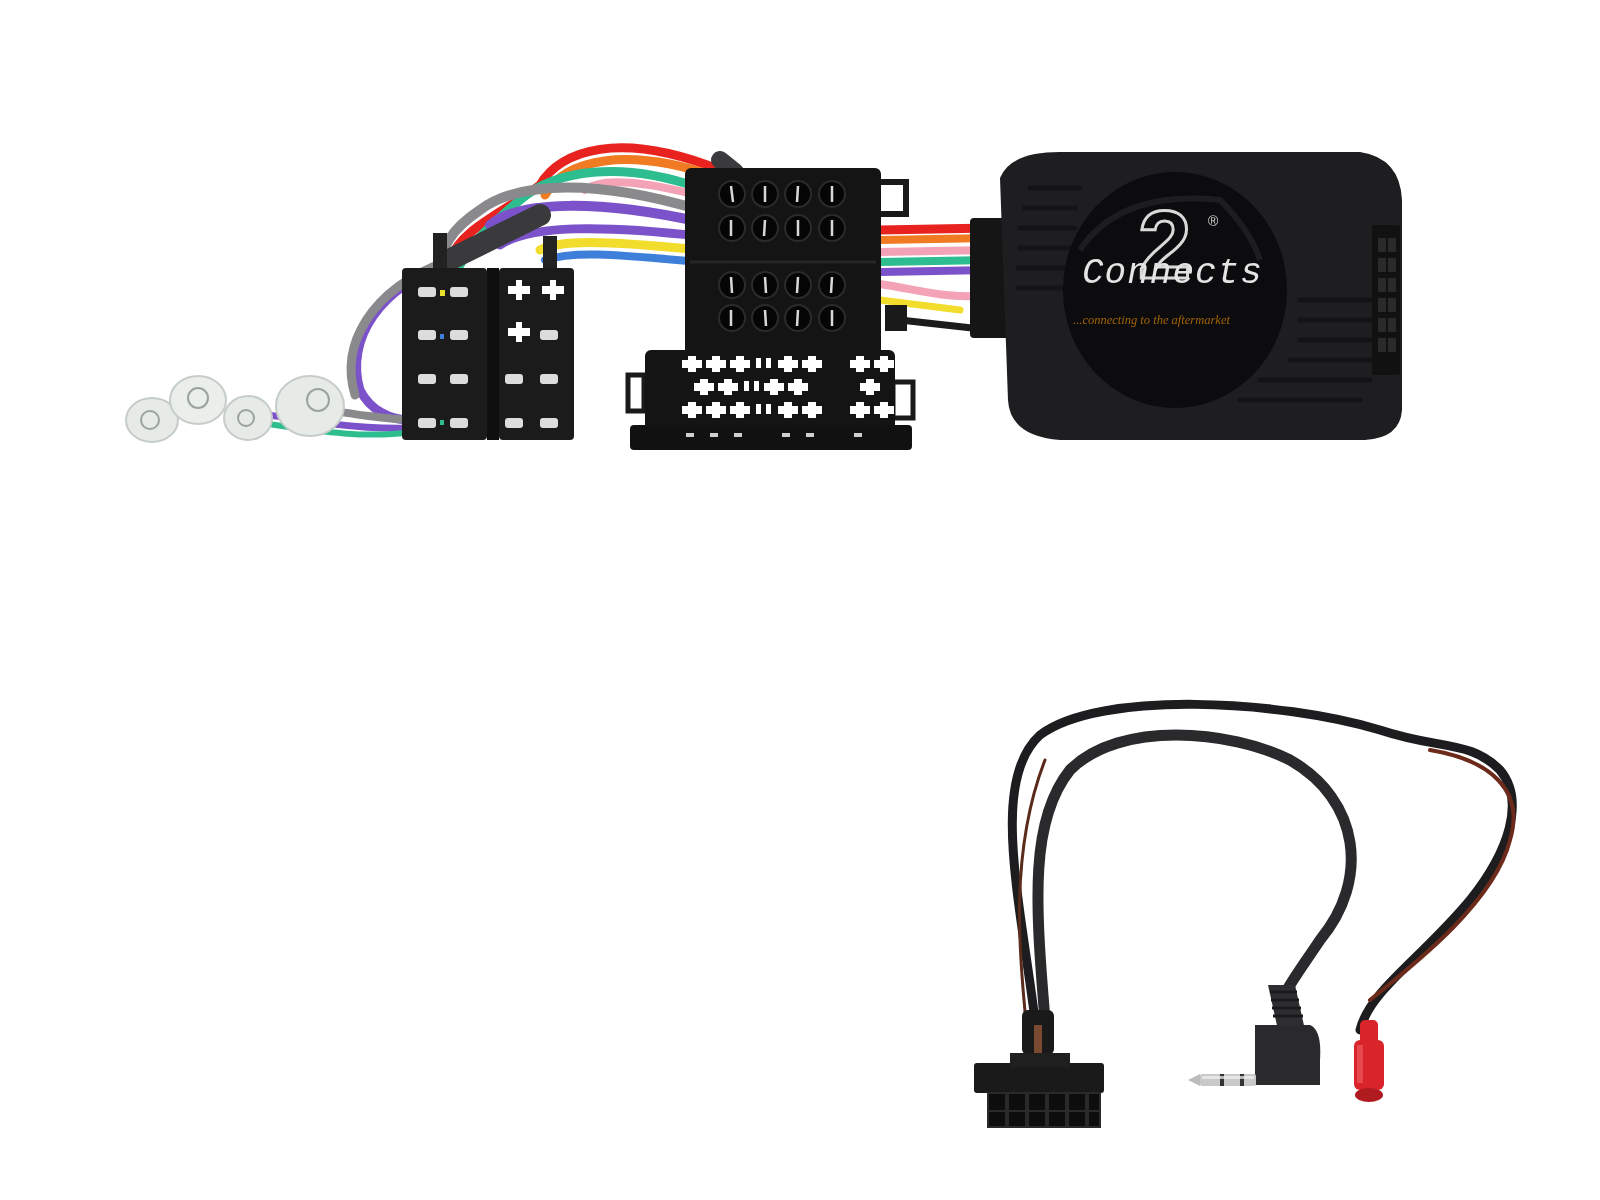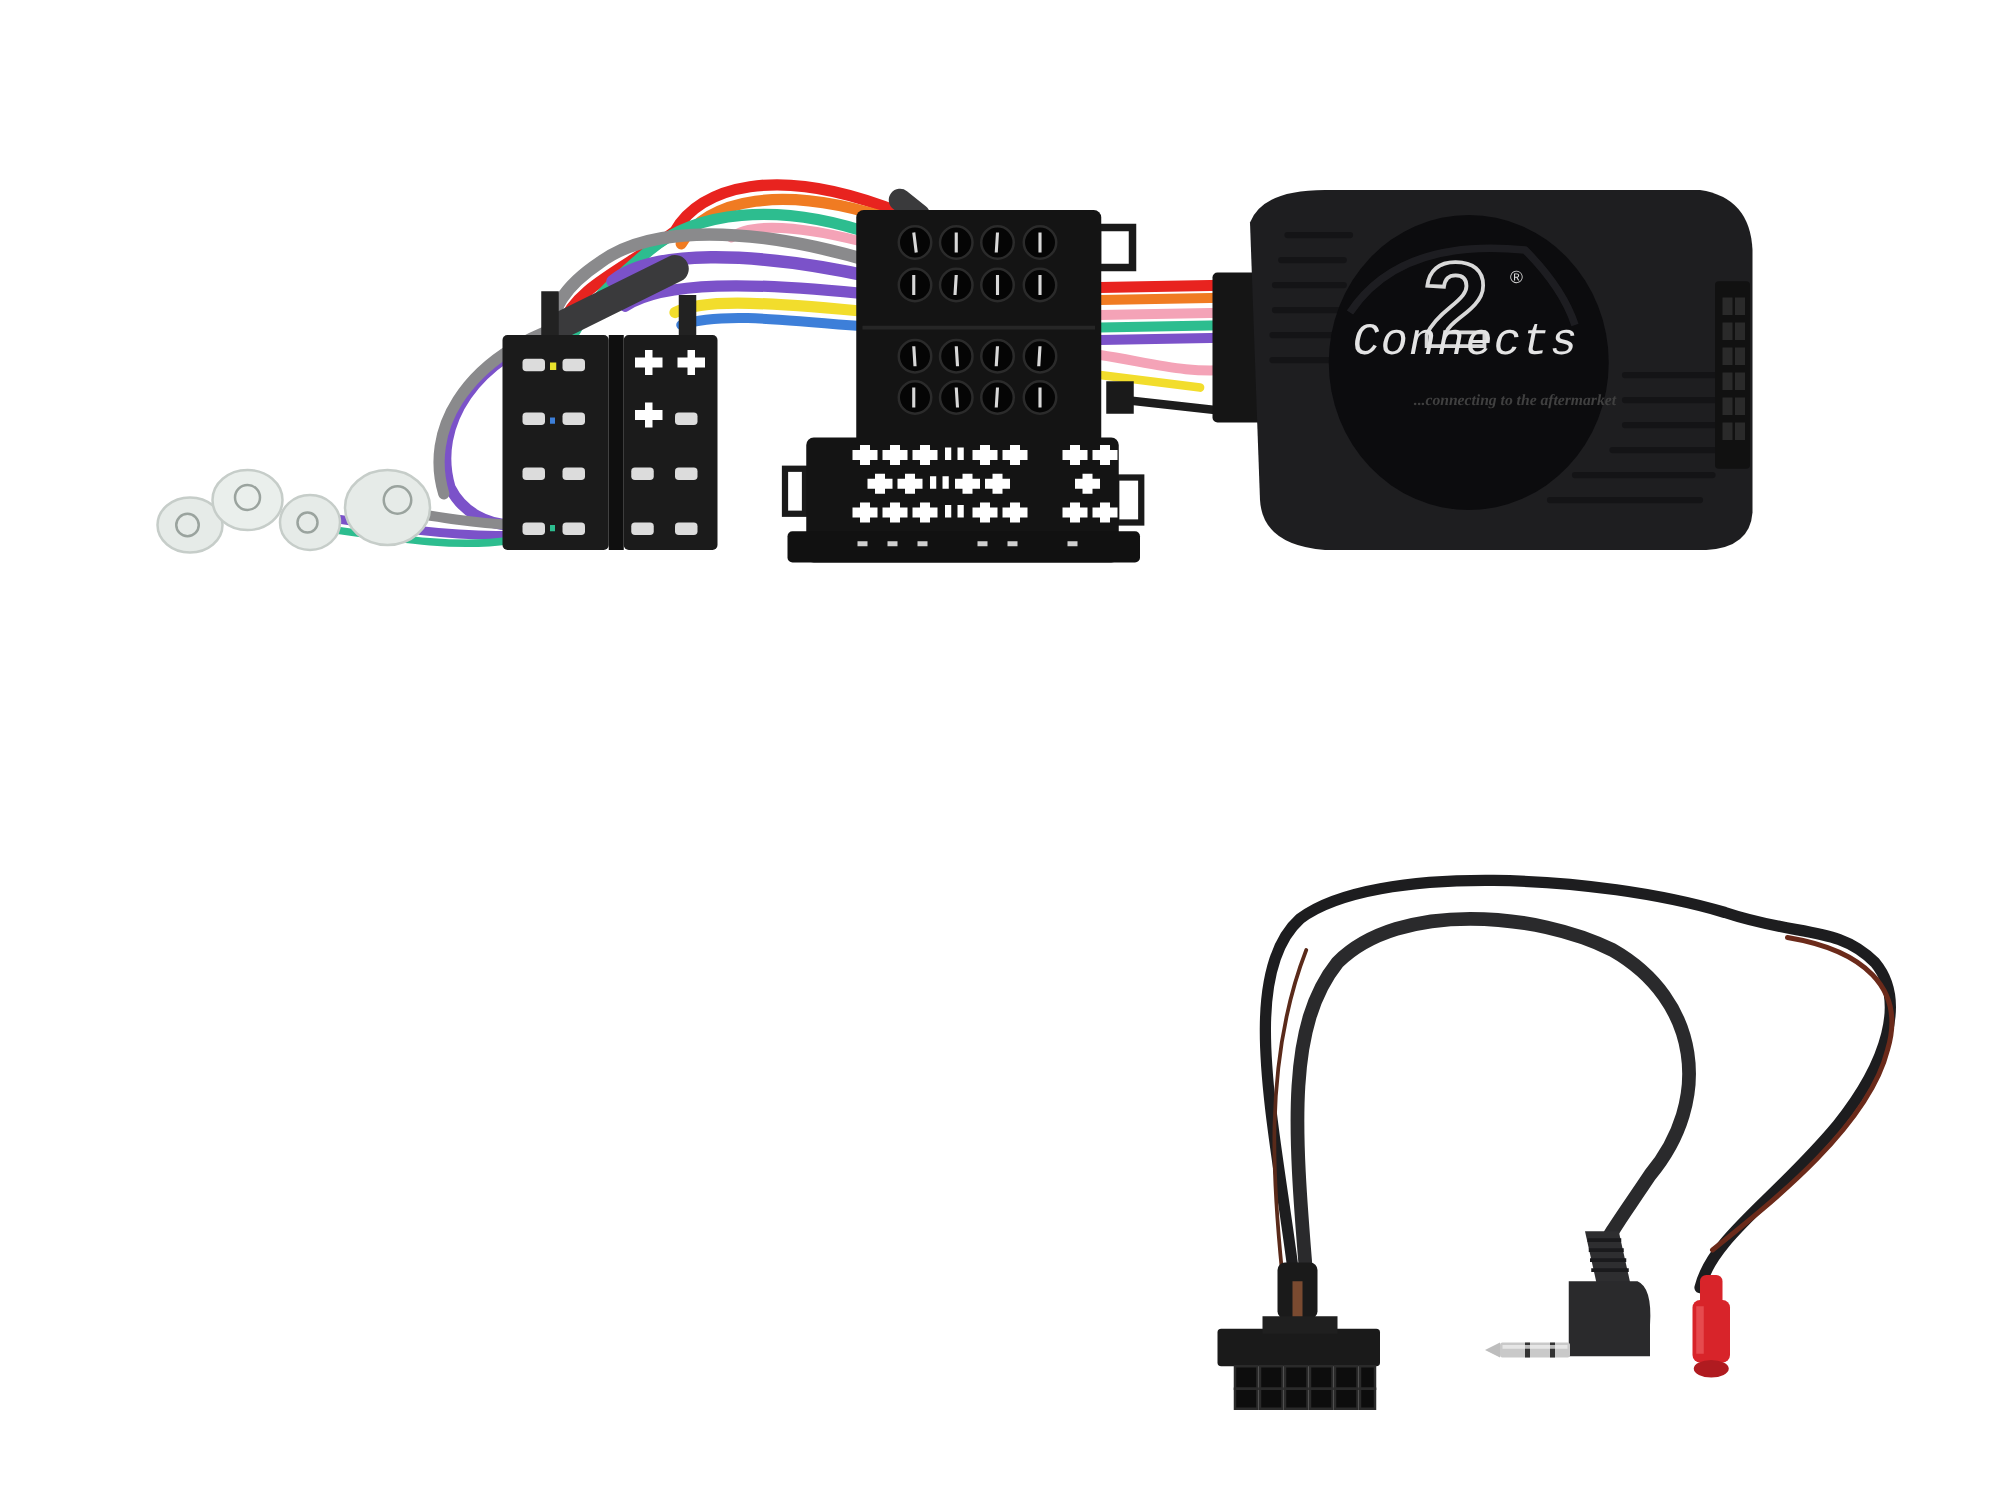--- a/index.html
+++ b/index.html
@@ -256,13 +256,13 @@
     <ellipse cx="1369" cy="1095" rx="14" ry="7" fill="#b01b20"></ellipse>
     <rect x="1357" y="1045" width="6" height="38" fill="#f06468" opacity="0.6"></rect>
   </g>
 </svg>
 
 <div style="position:absolute;left:1080px;top:215px;width:200px;height:110px;">
   <span style="position:absolute;left:58px;top:-18px;font-family:'Liberation Sans',sans-serif;font-size:96px;font-weight:bold;color:transparent;-webkit-text-stroke:3px #d9d9d9;line-height:1;">2</span>
   <span style="position:absolute;left:128px;top:-2px;font-family:'Liberation Sans',sans-serif;font-size:14px;color:#d9d9d9;">®</span>
   <span class="logo-text" style="position:absolute;left:2px;top:38px;font-size:36px;color:#e4e4e4;letter-spacing:1px;">Connects</span>
 </div>
-<div style="position:absolute;left:1131px;top:313px;font-family:'Liberation Serif',serif;font-style:italic;font-weight:bold;font-size:12.5px;color:#404040;white-space:nowrap;">...connecting to the aftermarket</div>
+<div style="position:absolute;left:1073px;top:313px;font-family:'Liberation Serif',serif;font-style:italic;font-weight:normal;font-size:12.5px;color:#a16207;white-space:nowrap;">...connecting to the aftermarket</div>
 
 </body></html>

